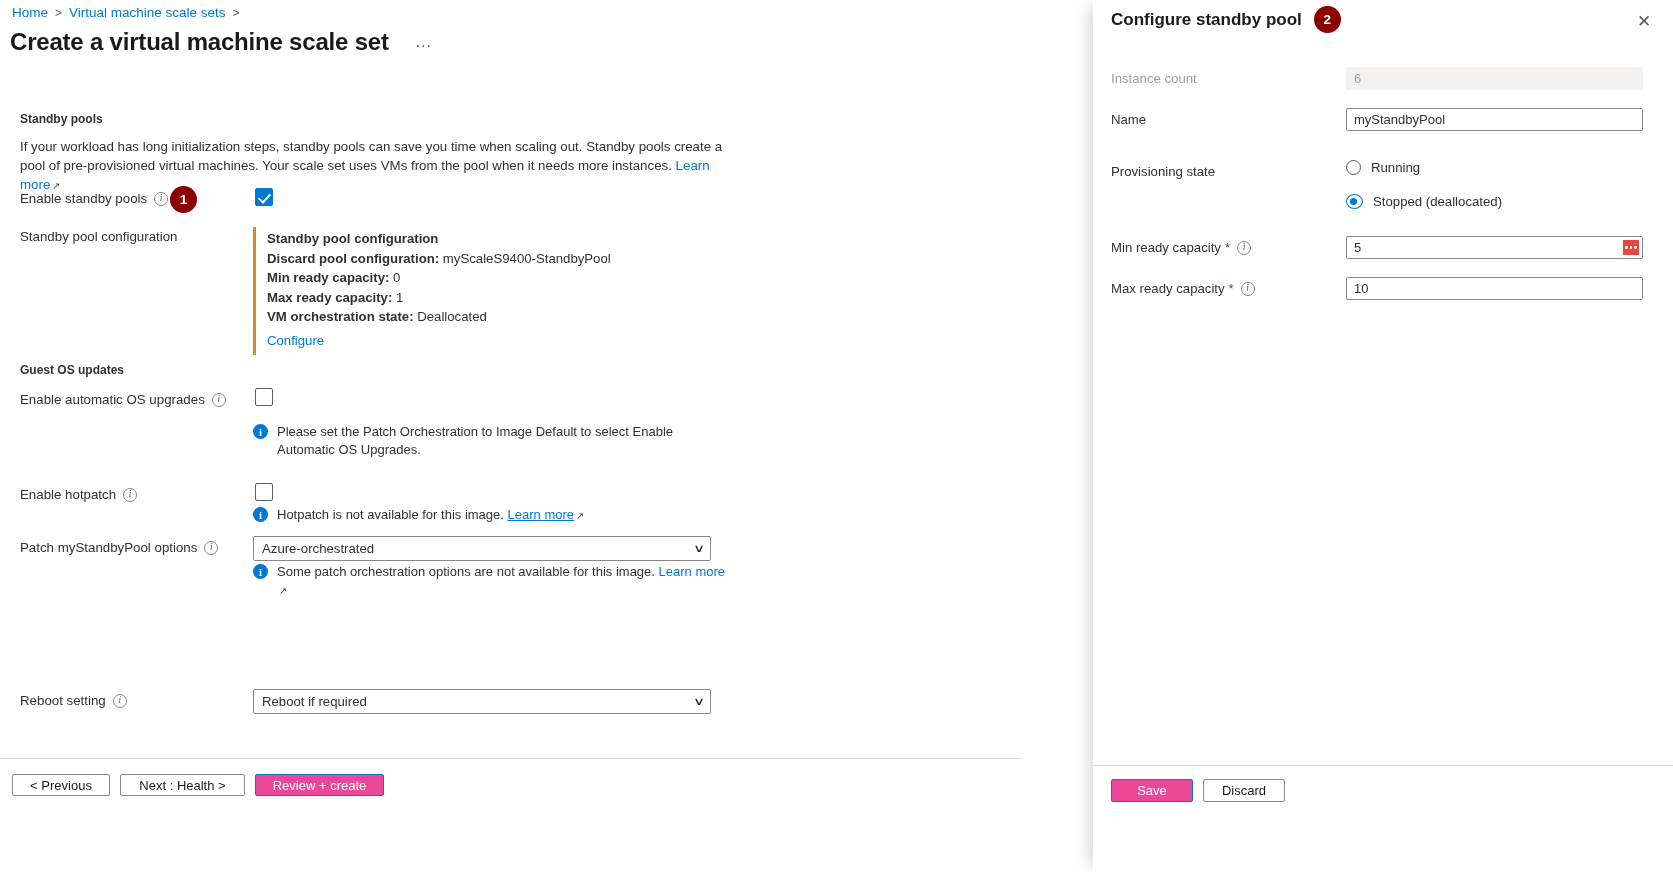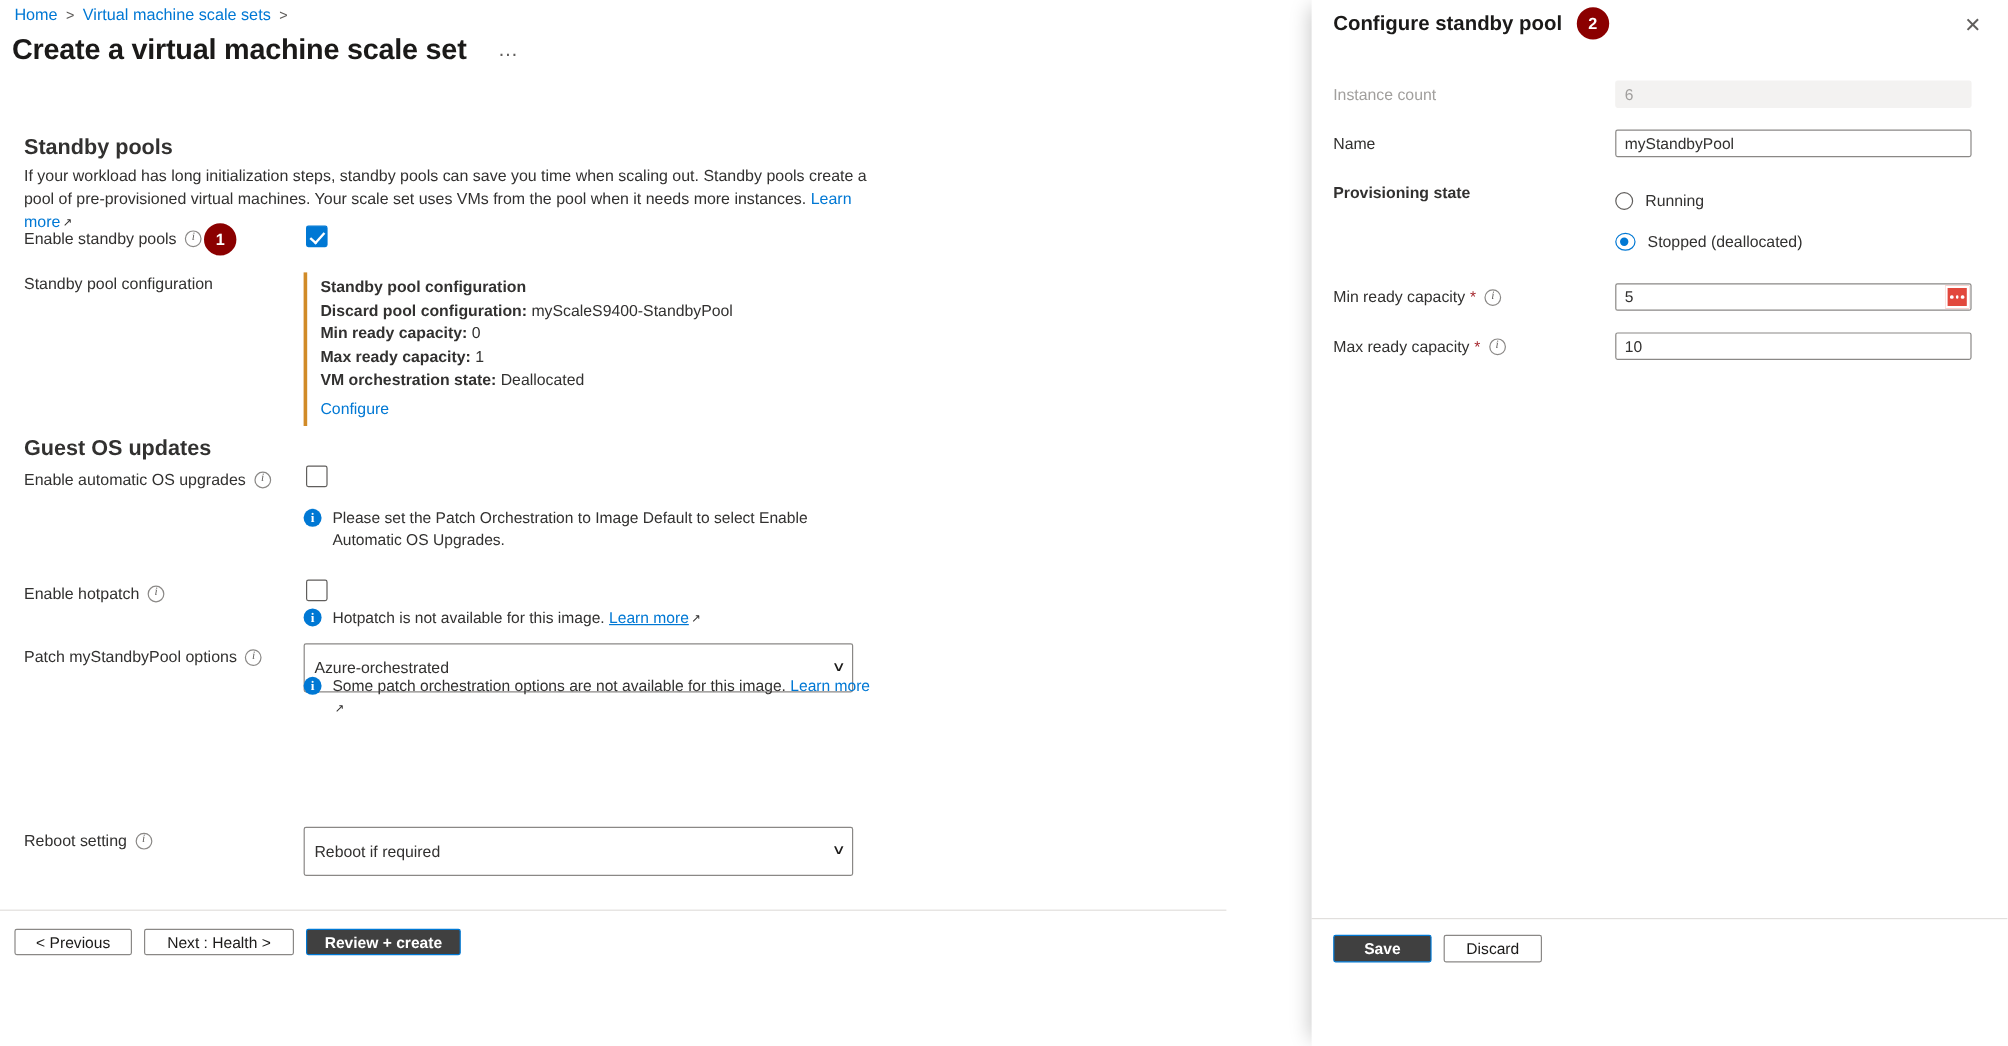--- a/index.html
+++ b/index.html
@@ -28,21 +28,21 @@
 
   .page-title-row {
     position:absolute; left:10px; top:28px;
     display:flex; align-items:center; gap:22px;
   }
   .page-title { font-size:24px; font-weight:600; color:#1b1a19; letter-spacing:-0.2px; }
   .ellipsis-btn { font-size:17px; color:#605e5c; letter-spacing:1px; cursor:pointer; padding:2px 4px; }
 
   .section-head {
     position:absolute; left:20px;
-    font-size:18px; font-weight:700; color:#323130;
+    font-size:12px; font-weight:700; color:#323130;
   }
   .para {
     position:absolute; left:20px; width:720px;
     font-size:13.3px; line-height:19px; color:#323130;
   }
   .link { color:#0078d4; cursor:pointer; }
   .link-u { color:#0078d4; cursor:pointer; text-decoration:underline; }
   .ext-ico { display:inline-block; font-size:9.5px; vertical-align:top; position:relative; top:1px; margin-left:2px; }
 
   .fld-label {
@@ -101,40 +101,40 @@
   .cfg-box {
     position:absolute; left:253px; top:227px;
     border-left:3px solid #d18b28; padding:2px 0 4px 11px;
     font-size:13.2px; line-height:19.6px; color:#323130;
   }
   .cfg-title { font-weight:700; }
   .cfg-k { font-weight:700; }
 
   
   .sel {
-    position:absolute; height:41px; background:#fff;
+    position:absolute; height:25px; background:#fff;
     border:1px solid #8a8886; border-radius:2px;
     display:flex; align-items:center; justify-content:space-between;
     padding:0 7px 0 8px; font-size:13.2px; color:#323130; cursor:pointer;
   }
   .chev { color:#1b1a19; font-size:11px; line-height:1; transform:scaleX(1.5); }
 
   
   .footer-rule {
     position:absolute; left:0; top:758px; width:1022px; height:1px; background:#e1dfdd;
   }
   .footer-btns { position:absolute; left:12px; top:774px; display:flex; gap:10px; }
   .btn {
     height:22px; padding:0 13px; font-size:13px;
     display:inline-flex; align-items:center; justify-content:center;
     border:1px solid #8a8886; background:#fff; color:#1b1a19;
     border-radius:2px; cursor:pointer; white-space:nowrap; font-weight:400;
   }
   .btn.primary {
-    background:#404040; border-color:#0078d4; color:#fff; font-weight:700;
+    background:#ec4899; border-color:#0078d4; color:#fff; font-weight:400;
   }
 
   
   .panel {
     position:absolute; left:1093px; top:0; width:580px; height:872px;
     background:#fff;
     box-shadow:-7px 0 16px -6px rgba(0,0,0,0.22);
   }
   .panel-title-row {
     position:absolute; left:18px; top:6px; display:flex; align-items:center; gap:12px;
@@ -314,21 +314,21 @@
       <span>6</span>
     </div>
 
     <div class="p-label" style="top:112px;">
       <span>Name</span>
     </div>
     <div class="p-input" style="top:108px;">
       <span>myStandbyPool</span>
     </div>
 
-    <div class="p-label" style="top:153px;font-weight:bold;">
+    <div class="p-label" style="top:164px;">
       <span>Provisioning state</span>
     </div>
     <div class="radio-row" style="top:160px;">
       <span class="radio"></span>
       <span>Running</span>
     </div>
     <div class="radio-row" style="top:194px;">
       <span class="radio sel"></span>
       <span>Stopped (deallocated)</span>
     </div>

